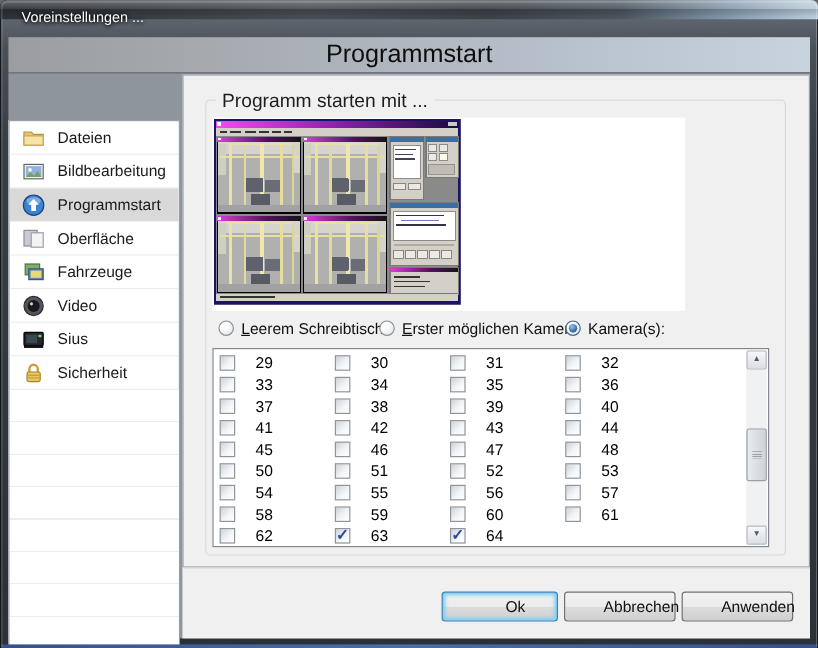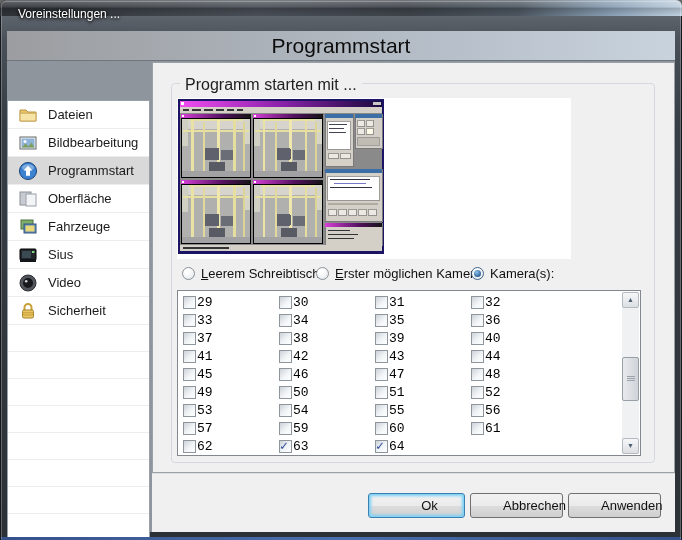--- a/index.html
+++ b/index.html
@@ -57,21 +57,21 @@
   .radio.on{border-color:#41668c;}
   .radio.on::after{content:"";position:absolute;left:2px;top:2px;width:7px;height:7px;border-radius:50%;
     background:radial-gradient(circle at 38% 32%,#8cc6ee,#2a5c93 75%);}
   .mn{text-decoration:underline;}
 
   
   .cb-list{position:absolute;left:24px;top:227px;width:464px;height:166px;background:#fff;
     border:1px solid #828790;box-sizing:border-box;}
   .cb-grid{position:absolute;left:5px;top:2px;display:grid;grid-template-columns:repeat(4,96px);
     grid-auto-rows:18px;}
-  .cb-cell{display:flex;align-items:center;gap:1px;font-size:13px;color:#000;cursor:default;font-family:Liberation Mono, monospace;}
+  .cb-cell{display:flex;align-items:center;gap:17px;font-size:13px;color:#000;cursor:default;}
   .cb{width:13px;height:13px;border:1px solid #8e959c;box-sizing:border-box;position:relative;
     background:linear-gradient(135deg,#ccd2d8 0%,#f2f5f7 55%,#fff 100%);}
   .cb.checked::after{content:"✓";position:absolute;left:0;top:-3px;font-size:13px;font-weight:bold;color:#2c4a9e;}
 
   
   .vscroll{position:absolute;top:1px;right:1px;bottom:1px;width:17px;background:#f0f1f3;}
   .sb-btn{position:absolute;left:0;width:17px;height:16px;box-sizing:border-box;
     border:1px solid #b5bac0;border-radius:2px;background:linear-gradient(#f6f7f8,#dcdfe3);
     color:#4d6073;font-size:7px;text-align:center;line-height:14px;}
   .sb-up{top:0;} .sb-down{bottom:0;}
@@ -151,37 +151,37 @@
             <rect x="3" y="3" width="12" height="9" fill="#7fae6a" stroke="#4c7340"></rect>
             <rect x="6" y="7" width="12" height="9" fill="#5d87b8" stroke="#35597f"></rect>
             <rect x="7.5" y="8.5" width="9" height="6" fill="#e8d87a"></rect>
           </svg>
       </span>
       <span>Fahrzeuge</span>
     </div>
     <div class="side-item">
       <span class="icon">
         <svg viewBox="0 0 20 20">
+            <circle cx="10" cy="10" r="8" fill="#52565c" stroke="#2c2f33"></circle>
+            <circle cx="10" cy="10" r="5" fill="#17191c"></circle>
+            <circle cx="8.2" cy="8.2" r="1.3" fill="#cfd4da"></circle>
+          </svg>
+      </span>
+      <span>Video</span>
+    </div>
+    <div class="side-item">
+      <span class="icon">
+        <svg viewBox="0 0 20 20">
             <rect x="2" y="4" width="16" height="11" rx="1" fill="#23272c" stroke="#000"></rect>
             <rect x="4" y="6" width="9" height="7" fill="#3a4a52"></rect>
             <rect x="14" y="6" width="2.5" height="2" fill="#7fd17f"></rect>
             <rect x="2" y="15" width="16" height="2" fill="#15181b"></rect>
           </svg>
       </span>
       <span>Sius</span>
-    </div>
-    <div class="side-item">
-      <span class="icon">
-        <svg viewBox="0 0 20 20">
-            <circle cx="10" cy="10" r="8" fill="#52565c" stroke="#2c2f33"></circle>
-            <circle cx="10" cy="10" r="5" fill="#17191c"></circle>
-            <circle cx="8.2" cy="8.2" r="1.3" fill="#cfd4da"></circle>
-          </svg>
-      </span>
-      <span>Video</span>
     </div>
     <div class="side-item">
       <span class="icon">
         <svg viewBox="0 0 20 20">
             <path d="M6.5 9V6.5a3.5 3.5 0 0 1 7 0V9" fill="none" stroke="#c9a13a" stroke-width="2"></path>
             <rect x="4.5" y="9" width="11" height="8" rx="1.5" fill="#e9c764" stroke="#a8842c"></rect>
             <rect x="5" y="11.2" width="10" height="1.1" fill="#c9a13a"></rect>
             <rect x="5" y="13.4" width="10" height="1.1" fill="#c9a13a"></rect>
           </svg>
       </span>
@@ -382,24 +382,20 @@
           <label class="cb-cell">
             <span class="cb"></span>
             <span class="cb-num">47</span>
           </label>
           <label class="cb-cell">
             <span class="cb"></span>
             <span class="cb-num">48</span>
           </label>
           <label class="cb-cell">
             <span class="cb"></span>
-            <span class="cb-num">49</span>
-          </label>
-          <label class="cb-cell">
-            <span class="cb"></span>
             <span class="cb-num">50</span>
           </label>
           <label class="cb-cell">
             <span class="cb"></span>
             <span class="cb-num">51</span>
           </label>
           <label class="cb-cell">
             <span class="cb"></span>
             <span class="cb-num">52</span>
           </label>
@@ -415,20 +411,24 @@
             <span class="cb"></span>
             <span class="cb-num">55</span>
           </label>
           <label class="cb-cell">
             <span class="cb"></span>
             <span class="cb-num">56</span>
           </label>
           <label class="cb-cell">
             <span class="cb"></span>
             <span class="cb-num">57</span>
+          </label>
+          <label class="cb-cell">
+            <span class="cb"></span>
+            <span class="cb-num">58</span>
           </label>
           <label class="cb-cell">
             <span class="cb"></span>
             <span class="cb-num">59</span>
           </label>
           <label class="cb-cell">
             <span class="cb"></span>
             <span class="cb-num">60</span>
           </label>
           <label class="cb-cell">

